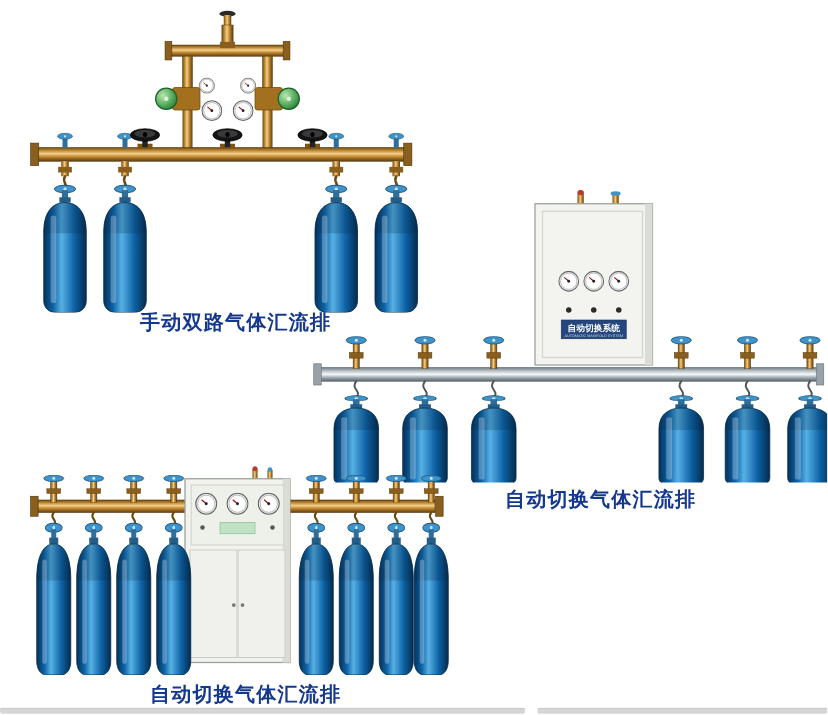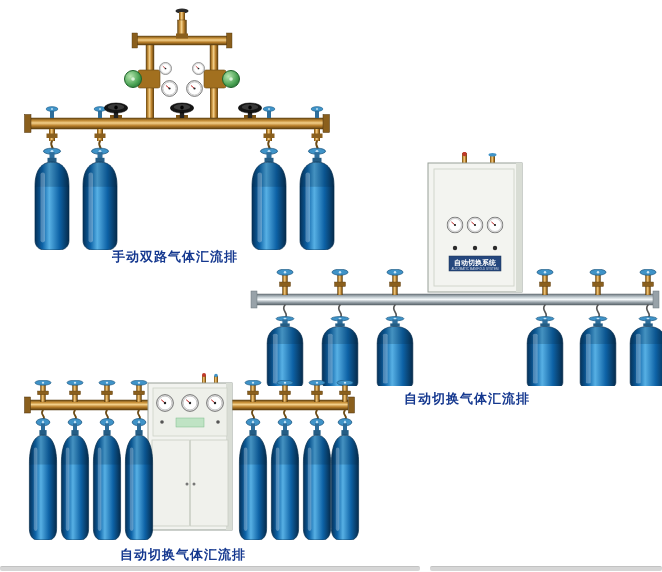--- a/index.html
+++ b/index.html
@@ -1,19 +1,19 @@
 <!DOCTYPE html>
 <html><head>
 <meta charset="utf-8">
 <style>
   html,body{margin:0;padding:0;background:#fff;}
   .canvas{position:relative;width:662px;height:572px;background:#ffffff;overflow:hidden;
           font-family:"Liberation Sans", sans-serif;}
   .fig{position:absolute;}
-  .caption{position:absolute;color:#15388f;font-weight:bold;font-size:13px;
+  .caption{position:absolute;color:#15388f;font-weight:bold;font-size:16px;
            letter-spacing:1px;white-space:nowrap;font-family:"Liberation Sans", sans-serif;}
   .edge-rule{position:absolute;height:4px;background:#d6d6d6;border-top:1px solid #c2c2c2;border-radius:2px;}
   svg{display:block;}
 </style>
 </head>
 <body>
 
 <div class="canvas">
 
   <svg width="0" height="0" style="position:absolute" aria-hidden="true">

